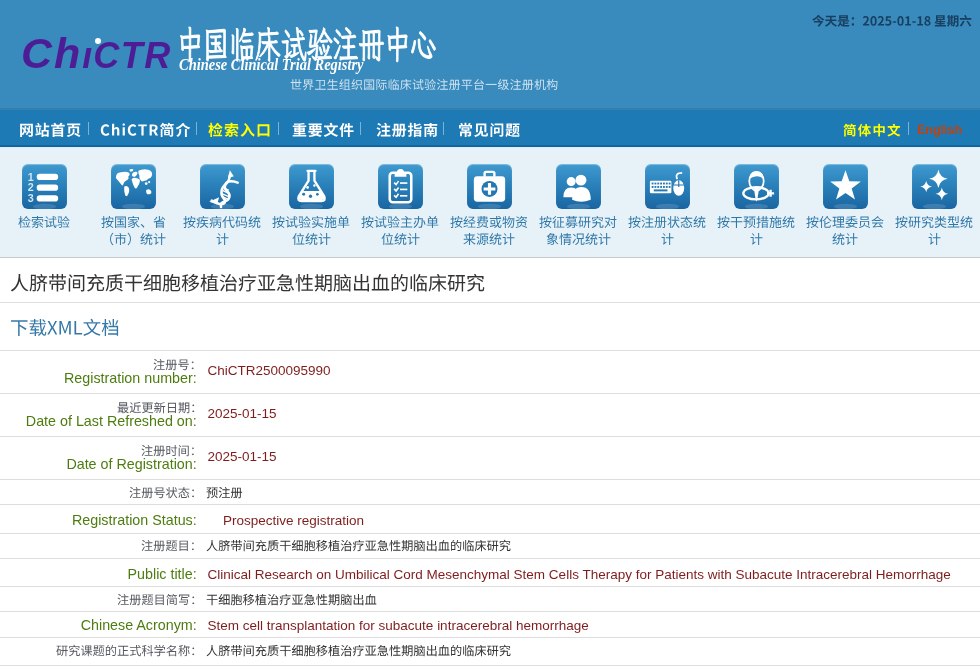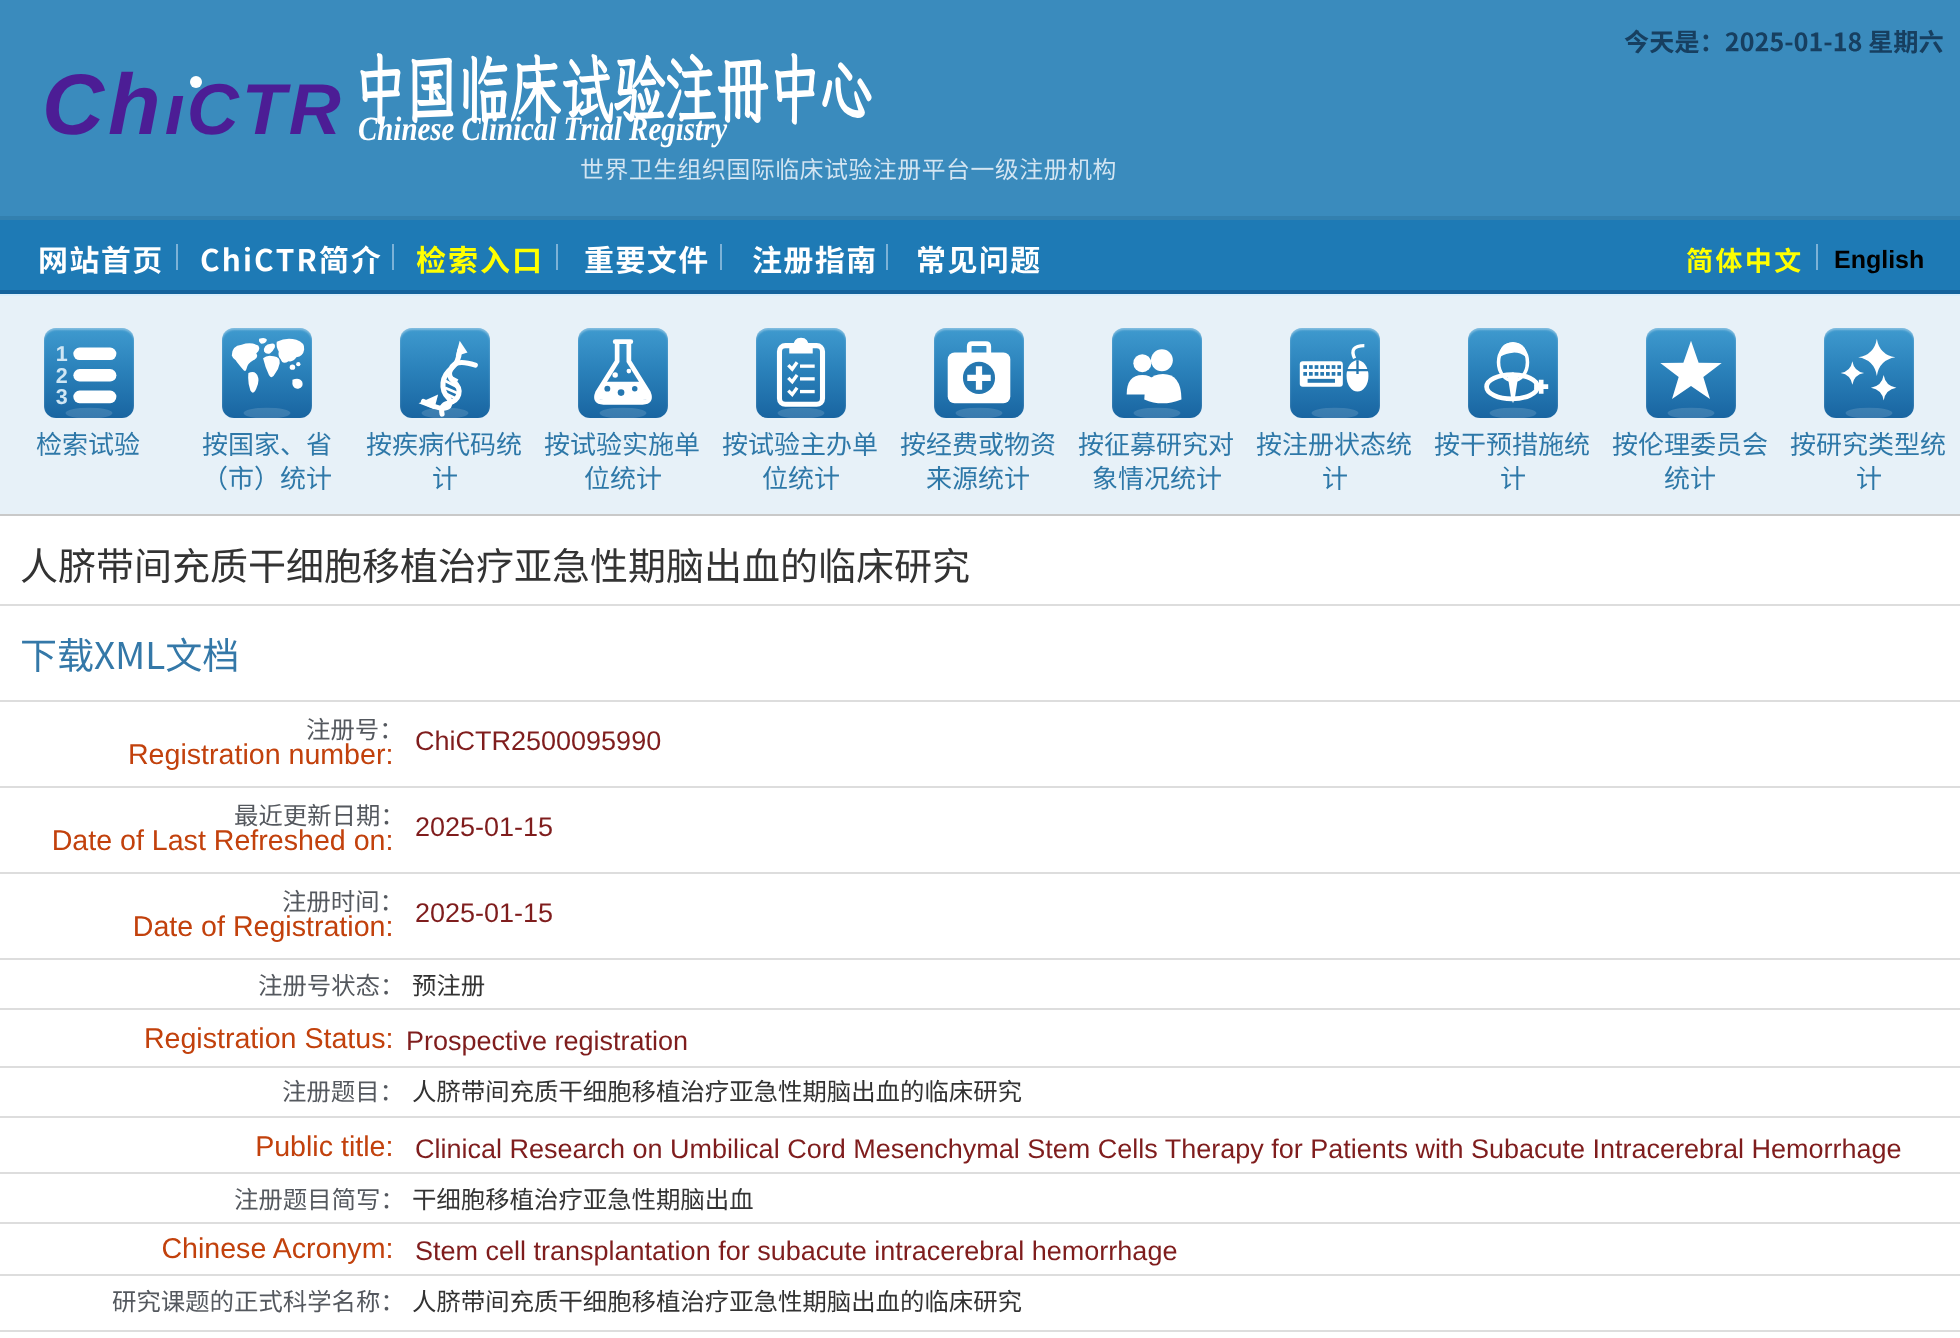--- a/index.html
+++ b/index.html
@@ -10,21 +10,21 @@
 .hdr2{position:absolute;left:0;top:108px;width:980px;height:2px;background:#3380af}
 .nav{position:absolute;left:0;top:110px;width:980px;height:37px;
   background:#1e7ab5;border-bottom:2px solid #15639c}
 .sep{position:absolute;width:1px;height:13px;top:122px;background:#7db2d7}
 .strip{position:absolute;left:0;top:147px;width:980px;height:111px;
   background:#e7f1f8;border-bottom:1px solid #c9c9c9;border-top:1px solid #daeefb}
 .ibox{position:absolute;width:45px;height:45px;top:164px;border-radius:6px;
   background:linear-gradient(#3f9acf 0%,#2b82bb 45%,#1965a1 100%);
   box-shadow:inset 0 1px 1px rgba(255,255,255,.35)}
 .hline{position:absolute;left:0;width:980px;height:1px;background:#ddd}
-.etx{position:absolute;color:#c2410c;font-size:14.3px;line-height:17px;white-space:nowrap}
+.etx{position:absolute;color:#4d7c0f;font-size:14.3px;line-height:17px;white-space:nowrap}
 .eval{position:absolute;color:#7f1d1d;font-size:13.5px;line-height:16px;white-space:nowrap}
 </style></head><body>
 <svg width="0" height="0" style="position:absolute">
     <defs>
       <path id="a" d="M232 266L231 156L120 151L110 260ZM398 276L386 163L264 158L264 268ZM264 128L414 135Q420 136 426 136Q430 138 430 142Q430 145 427 150Q424 156 416 164L430 272Q431 276 433 279Q435 282 435 286Q435 288 433 293Q432 298 426 302Q421 306 410 306Q408 306 406 306Q403 306 400 306L264 298L265 394Q265 402 257 407Q249 411 240 412Q232 414 231 414Q224 414 224 410Q224 407 226 404Q229 398 230 394Q232 389 232 382L232 296L108 288Q94 294 85 296Q77 299 72 299Q67 299 67 295Q67 292 71 286Q75 279 77 272Q79 265 80 258L88 148Q89 145 89 142Q90 138 90 134Q90 131 89 128Q89 124 88 120L88 116Q88 106 98 101Q108 96 114 96Q123 96 123 106L123 108L122 122L230 127L230 -2Q230 -17 228 -33Q228 -34 227 -35Q227 -36 227 -36Q227 -44 232 -48Q237 -53 243 -55Q250 -57 252 -57Q262 -57 262 -44Z"></path>
       <path id="b" d="M337 122Q337 124 335 128Q332 132 324 140Q316 148 299 164Q295 168 290 168Q284 168 280 163Q277 158 277 156Q277 152 282 148Q290 140 298 132Q306 123 312 114Q318 107 322 107Q326 107 332 113Q337 118 337 122ZM156 70L362 78Q372 78 372 86Q372 90 368 95Q364 100 358 104Q353 107 349 107Q346 107 342 106Q336 104 330 102Q324 101 320 101L258 99L258 178L324 182Q334 182 334 189Q334 194 330 199Q325 204 320 208Q314 211 310 211Q308 211 304 210Q296 206 284 206L258 204L259 269L339 273Q344 274 347 275Q350 277 350 280Q350 284 346 289Q342 294 336 298Q331 302 326 302Q323 302 318 301Q313 299 307 298Q301 297 296 296L170 290L164 290Q160 290 155 290Q150 290 145 292Q144 292 142 292Q138 292 138 289Q138 283 145 274Q152 264 162 264L164 264Q167 264 170 264Q174 264 178 264L230 268L229 202L188 200L184 200Q180 200 174 201Q168 202 162 203Q160 204 158 204Q155 204 155 201Q155 200 158 192Q161 184 169 178Q172 175 184 175Q186 175 189 175Q192 176 196 176L229 177L228 98L149 95L144 95Q138 95 134 96Q129 96 124 97Q122 98 120 98Q117 98 117 95Q117 92 121 85Q124 77 131 72Q134 70 144 70Q146 70 150 70Q153 70 156 70ZM396 351L394 30L104 21L102 336ZM104 -8L427 0Q434 0 439 1Q444 2 444 6Q444 10 440 16Q436 22 427 32L429 352Q429 355 430 357Q432 360 432 362Q432 364 430 369Q428 374 422 378Q417 382 407 382L402 382L103 364Q74 374 66 374Q62 374 62 370Q62 369 62 367Q64 364 64 362Q68 356 70 348Q71 341 71 334L72 16Q72 8 71 0Q70 -8 68 -16Q68 -18 68 -20Q68 -22 68 -22Q68 -32 74 -36Q80 -42 86 -44Q93 -46 94 -46Q104 -46 104 -32Z"></path>
       <path id="c" d="M296 207L414 214Q418 214 421 216Q424 218 424 220Q424 224 420 229Q416 234 410 238Q405 243 400 243Q399 243 398 242Q392 240 378 239L286 233L282 233Q276 233 270 234Q264 235 258 236Q258 236 258 236Q257 236 256 236Q254 236 254 234Q254 234 257 227Q259 220 265 213Q271 206 282 206Q284 206 288 207Q292 207 296 207ZM66 278L64 106Q64 93 61 83Q59 74 59 72L59 70Q59 62 66 57Q80 49 88 49L89 48Q96 48 96 58L98 290Q98 300 76 305Q68 307 63 307Q58 307 58 303Q58 301 62 295Q66 289 66 278ZM238 -26Q238 -35 246 -41Q254 -48 264 -48Q274 -48 274 -36L274 -34L272 -17L440 -12Q446 -12 451 -11Q456 -10 456 -5Q456 0 442 15L457 131Q458 134 459 136Q461 139 461 143Q461 147 455 154Q448 160 436 160L430 160L262 150Q236 161 228 161Q222 161 222 158Q222 154 226 146Q230 139 231 122L238 7Q239 4 239 0L239 -12Q239 -16 238 -26ZM296 323Q309 346 320 372Q322 376 321 380Q320 384 313 388Q306 392 298 394Q290 397 286 396Q280 396 280 388L282 384Q284 371 268 335Q252 300 233 270Q214 240 208 230Q201 220 202 218Q202 214 205 215Q208 216 216 222Q251 252 278 293L452 303Q466 304 466 312Q466 315 462 321Q457 326 450 331Q444 336 441 336Q436 336 429 334Q419 332 296 323ZM167 -48Q168 -48 169 -48Q176 -48 176 -39L178 378Q178 388 156 392Q148 394 143 394Q138 394 138 391Q138 388 142 382Q146 376 146 365L144 10Q144 -4 141 -14Q139 -24 139 -25L139 -28Q139 -41 167 -48ZM358 129L422 132L411 15L358 13ZM326 128L326 12L270 10L263 124Z"></path>
       <path id="d" d="M256 -26L256 -29Q256 -34 258 -38Q261 -42 270 -48Q276 -51 280 -51Q290 -51 290 -40L291 168Q320 130 348 102Q376 73 400 54Q424 34 439 25Q455 16 459 16Q464 16 470 20Q476 24 480 29Q484 34 484 35Q484 38 478 41Q429 69 386 105Q344 142 303 194L422 200Q431 202 431 208Q431 214 425 219Q420 224 413 228Q406 232 404 232Q402 232 401 232Q400 232 398 231Q392 229 385 227Q378 226 369 225L291 220L291 276Q291 282 285 287Q279 292 272 294Q264 296 260 296Q253 296 253 292Q253 291 254 290Q258 282 259 274Q260 266 260 257L260 219L172 214L167 214Q154 214 140 217Q139 218 137 218Q134 218 134 214Q134 211 138 202Q144 194 147 191Q153 186 166 186Q170 186 174 186Q178 186 182 187L238 190Q212 146 177 103Q141 60 101 26Q92 18 92 14Q92 11 96 11Q100 11 113 19Q126 26 144 40Q163 54 184 74Q204 94 224 118Q244 142 260 168L260 30Q260 12 259 1Q258 -11 256 -26ZM116 300L438 316Q450 317 450 324Q450 329 445 334Q440 340 434 343Q428 347 423 347Q420 347 420 346Q413 344 407 343Q402 342 396 341L282 336L282 388Q282 394 277 397Q272 400 265 402Q258 404 253 404L248 405Q242 405 242 402Q242 400 244 396Q252 388 252 378L252 334L118 328Q102 337 94 341Q85 344 81 344Q76 344 76 340Q76 338 78 334Q82 324 83 312Q84 302 84 290L84 274Q84 236 80 190Q76 142 64 89Q50 36 23 -22Q19 -31 19 -34Q19 -38 22 -38Q25 -38 35 -28Q46 -17 59 6Q72 30 86 68Q98 106 108 161Q112 186 114 207Q116 228 116 250Q116 272 116 300Z"></path>
       <path id="e" d="M114 202L108 28Q95 22 86 21Q77 19 77 16Q78 14 84 7Q90 0 98 -6Q106 -11 111 -10Q116 -10 128 -2Q140 5 165 35Q190 64 199 74Q207 84 207 86Q206 90 201 89Q196 89 170 69Q145 49 136 43L142 206L146 208Q149 212 149 217Q149 222 142 227Q134 232 130 232L53 224Q51 223 49 223L43 223Q38 223 26 225Q24 225 24 220Q24 215 32 206Q40 196 52 196L57 196Q59 196 62 196ZM177 34Q173 34 173 30Q173 28 177 22Q181 14 188 8Q194 2 203 2Q211 2 246 16Q281 29 314 45Q346 61 346 68Q346 72 340 72Q335 72 318 66Q301 60 276 52L276 150L316 153Q327 154 327 160Q327 168 318 175Q308 182 306 182Q302 182 298 180Q292 178 282 177L223 172Q221 172 219 172L214 172Q210 172 198 174Q195 174 195 172Q195 169 196 168Q201 146 218 146L223 146Q226 146 228 146L248 148L248 44Q202 32 194 32Q187 32 177 34ZM401 300Q408 290 412 290Q416 290 422 296Q429 302 429 309Q429 316 400 343Q372 369 366 369Q362 369 356 364Q350 358 350 354Q350 350 354 348Q377 330 401 300ZM196 254L179 256Q176 256 176 254L178 248Q180 241 186 234Q192 228 202 228L206 228Q209 228 212 228L323 236Q346 96 394 15Q414 -18 431 -34Q448 -49 458 -49Q471 -49 478 -26Q484 -2 485 56L485 60Q485 80 478 80Q472 80 468 60Q462 22 454 -5Q454 -8 450 -8Q449 -8 438 6Q427 21 411 51Q372 125 353 238L444 244Q456 245 456 252Q456 260 442 269Q437 273 434 273Q431 273 427 272Q423 270 413 269L348 264Q340 322 334 390Q334 395 331 398Q328 401 316 403Q304 406 298 406Q294 406 294 402Q294 400 297 396Q301 392 303 386Q304 380 307 351Q310 323 318 262ZM140 286Q150 273 155 273Q160 273 168 280Q174 286 174 290Q174 295 168 304Q160 312 150 324Q140 336 128 346Q116 357 108 364Q99 372 94 372Q90 372 86 366Q82 360 82 356Q82 353 87 348Q115 320 140 286Z"></path>
       <path id="f" d="M32 75L26 75Q24 75 22 76L21 76Q18 76 18 72Q18 70 19 68Q23 54 36 41Q40 38 46 38Q52 38 84 56Q116 74 142 95Q169 116 169 122Q169 126 165 126Q160 126 154 122Q57 75 32 75ZM346 358Q354 374 354 378Q354 382 347 388Q340 394 332 398Q324 402 322 402Q317 402 317 396L318 392L318 390Q318 372 283 314Q248 256 198 204Q190 196 190 192Q190 188 194 188Q198 188 207 194Q236 215 270 250L276 256Q308 294 331 333Q378 276 419 237Q460 197 467 197Q474 197 482 207Q490 216 490 219Q490 222 484 226Q457 246 434 266Q389 304 346 358ZM73 338L77 338Q80 338 82 338L168 345L140 171L86 168L85 169Q90 194 96 230Q102 265 106 287L106 290Q107 303 80 316L78 316L78 316L78 316Q72 316 72 312L74 297Q74 291 73 284L72 280Q71 268 68 247Q64 226 60 202Q56 178 54 170Q52 162 51 160Q50 158 50 158Q50 151 56 145Q64 139 69 138Q74 138 77 140Q80 141 84 141L186 149Q182 54 166 0Q166 -3 166 -3Q166 -3 156 0Q146 4 130 13Q114 22 108 22Q103 22 103 18Q103 12 130 -13Q157 -38 169 -38Q175 -38 183 -33Q191 -27 194 -18Q210 34 217 146Q218 148 218 151Q220 154 220 158Q220 163 213 168Q207 174 198 174L194 174L172 173L201 350Q202 352 202 354Q204 357 204 360Q204 364 197 369Q190 374 182 374L78 366L74 366Q64 366 60 367Q54 368 51 368Q47 368 47 366L47 363Q54 338 73 338ZM295 206L391 212Q404 212 404 219Q404 228 392 236Q386 240 381 240Q377 240 375 239Q372 238 364 236L289 232L285 232L269 234Q262 234 262 229Q267 212 272 208Q278 205 284 205ZM358 84Q360 92 345 134Q330 176 322 179Q315 182 309 176Q303 172 302 170Q302 168 304 163Q317 134 328 83Q332 68 348 76Q356 81 358 84ZM284 38Q287 38 294 43Q302 48 302 52Q302 55 299 66Q296 76 291 87Q286 98 280 111Q274 124 268 134Q262 143 258 144Q254 146 247 140Q240 136 240 132Q240 130 240 126Q260 86 270 48Q274 39 280 38ZM434 138Q434 140 435 143Q436 146 430 152Q417 167 406 164Q400 163 401 158Q402 154 402 148Q402 142 399 136Q378 74 334 13L241 10L238 10Q230 10 225 11Q220 12 216 12Q212 12 212 10Q212 6 215 0Q218 -7 223 -14Q228 -20 235 -20Q241 -20 250 -19L466 -11Q478 -10 478 -4Q478 2 468 12Q458 21 454 21Q450 21 445 19Q440 17 432 17L358 14Q408 66 434 138Z"></path>
@@ -315,21 +315,21 @@
 <div class="sep" style="left:443px"></div>
 <div class="sep" style="left:908px"></div>
 <svg style="position:absolute;left:843px;top:123.5px;" width="61" height="17">
     <g transform="translate(0,11.3) scale(0.027,-0.027)" fill="#ffff00">
       <use href="#Z"></use>
       <use href="#rb" x="544"></use>
       <use href="#sb" x="1089"></use>
       <use href="#hb" x="1633"></use>
     </g>
   </svg>
-<div class="abs" style="left:917px;top:122.5px;font-size:12.5px;font-weight:bold;color:#000000;line-height:14px">English</div>
+<div class="abs" style="left:917px;top:122.5px;font-size:12.5px;font-weight:bold;color:#c2410c;line-height:14px">English</div>
 <div class="strip"></div>
 <div class="ibox" style="left:21.5px"></div>
 <svg class="abs" style="left:21.5px;top:164px" width="45" height="45" viewBox="0 0 46 46" fill="#fff">
     <text x="6" y="17" font-family="Liberation Sans,sans-serif" font-size="11" font-weight="bold" fill="#cfe6f4">1</text>
     <text x="6" y="28" font-family="Liberation Sans,sans-serif" font-size="11" font-weight="bold" fill="#cfe6f4">2</text>
     <text x="6" y="39" font-family="Liberation Sans,sans-serif" font-size="11" font-weight="bold" fill="#cfe6f4">3</text>
     <rect x="15" y="10" width="22" height="6.4" rx="3.2"></rect>
     <rect x="15" y="21" width="22" height="6.4" rx="3.2"></rect>
     <rect x="15" y="32" width="22" height="6.4" rx="3.2"></rect>
     <ellipse cx="23" cy="43.5" rx="12" ry="2.8" fill="#fff" opacity=".14"></ellipse>
@@ -723,21 +723,21 @@
     </g>
   </svg>
 <svg style="position:absolute;left:206px;top:487px;" width="39" height="15">
     <g transform="translate(0,10.2) scale(0.0244,-0.0244)" fill="#333">
       <use href="#gc"></use>
       <use href="#v" x="500"></use>
       <use href="#w" x="1000"></use>
     </g>
   </svg>
 <div class="etx" style="right:783.3px;top:511.7px;text-align:right">Registration Status:</div>
-<div class="eval" style="left:203px;top:512.8px">Prospective registration</div>
+<div class="eval" style="left:223px;top:512.8px">Prospective registration</div>
 <svg style="position:absolute;left:141.0px;top:540px;" width="63" height="15">
     <g transform="translate(0,10.2) scale(0.0244,-0.0244)" fill="#54585e">
       <use href="#v"></use>
       <use href="#w" x="500"></use>
       <use href="#Yc" x="1000"></use>
       <use href="#Zc" x="1500"></use>
       <use href="#Rc" x="2000"></use>
     </g>
   </svg>
 <svg style="position:absolute;left:206px;top:540px;" width="307" height="15">

